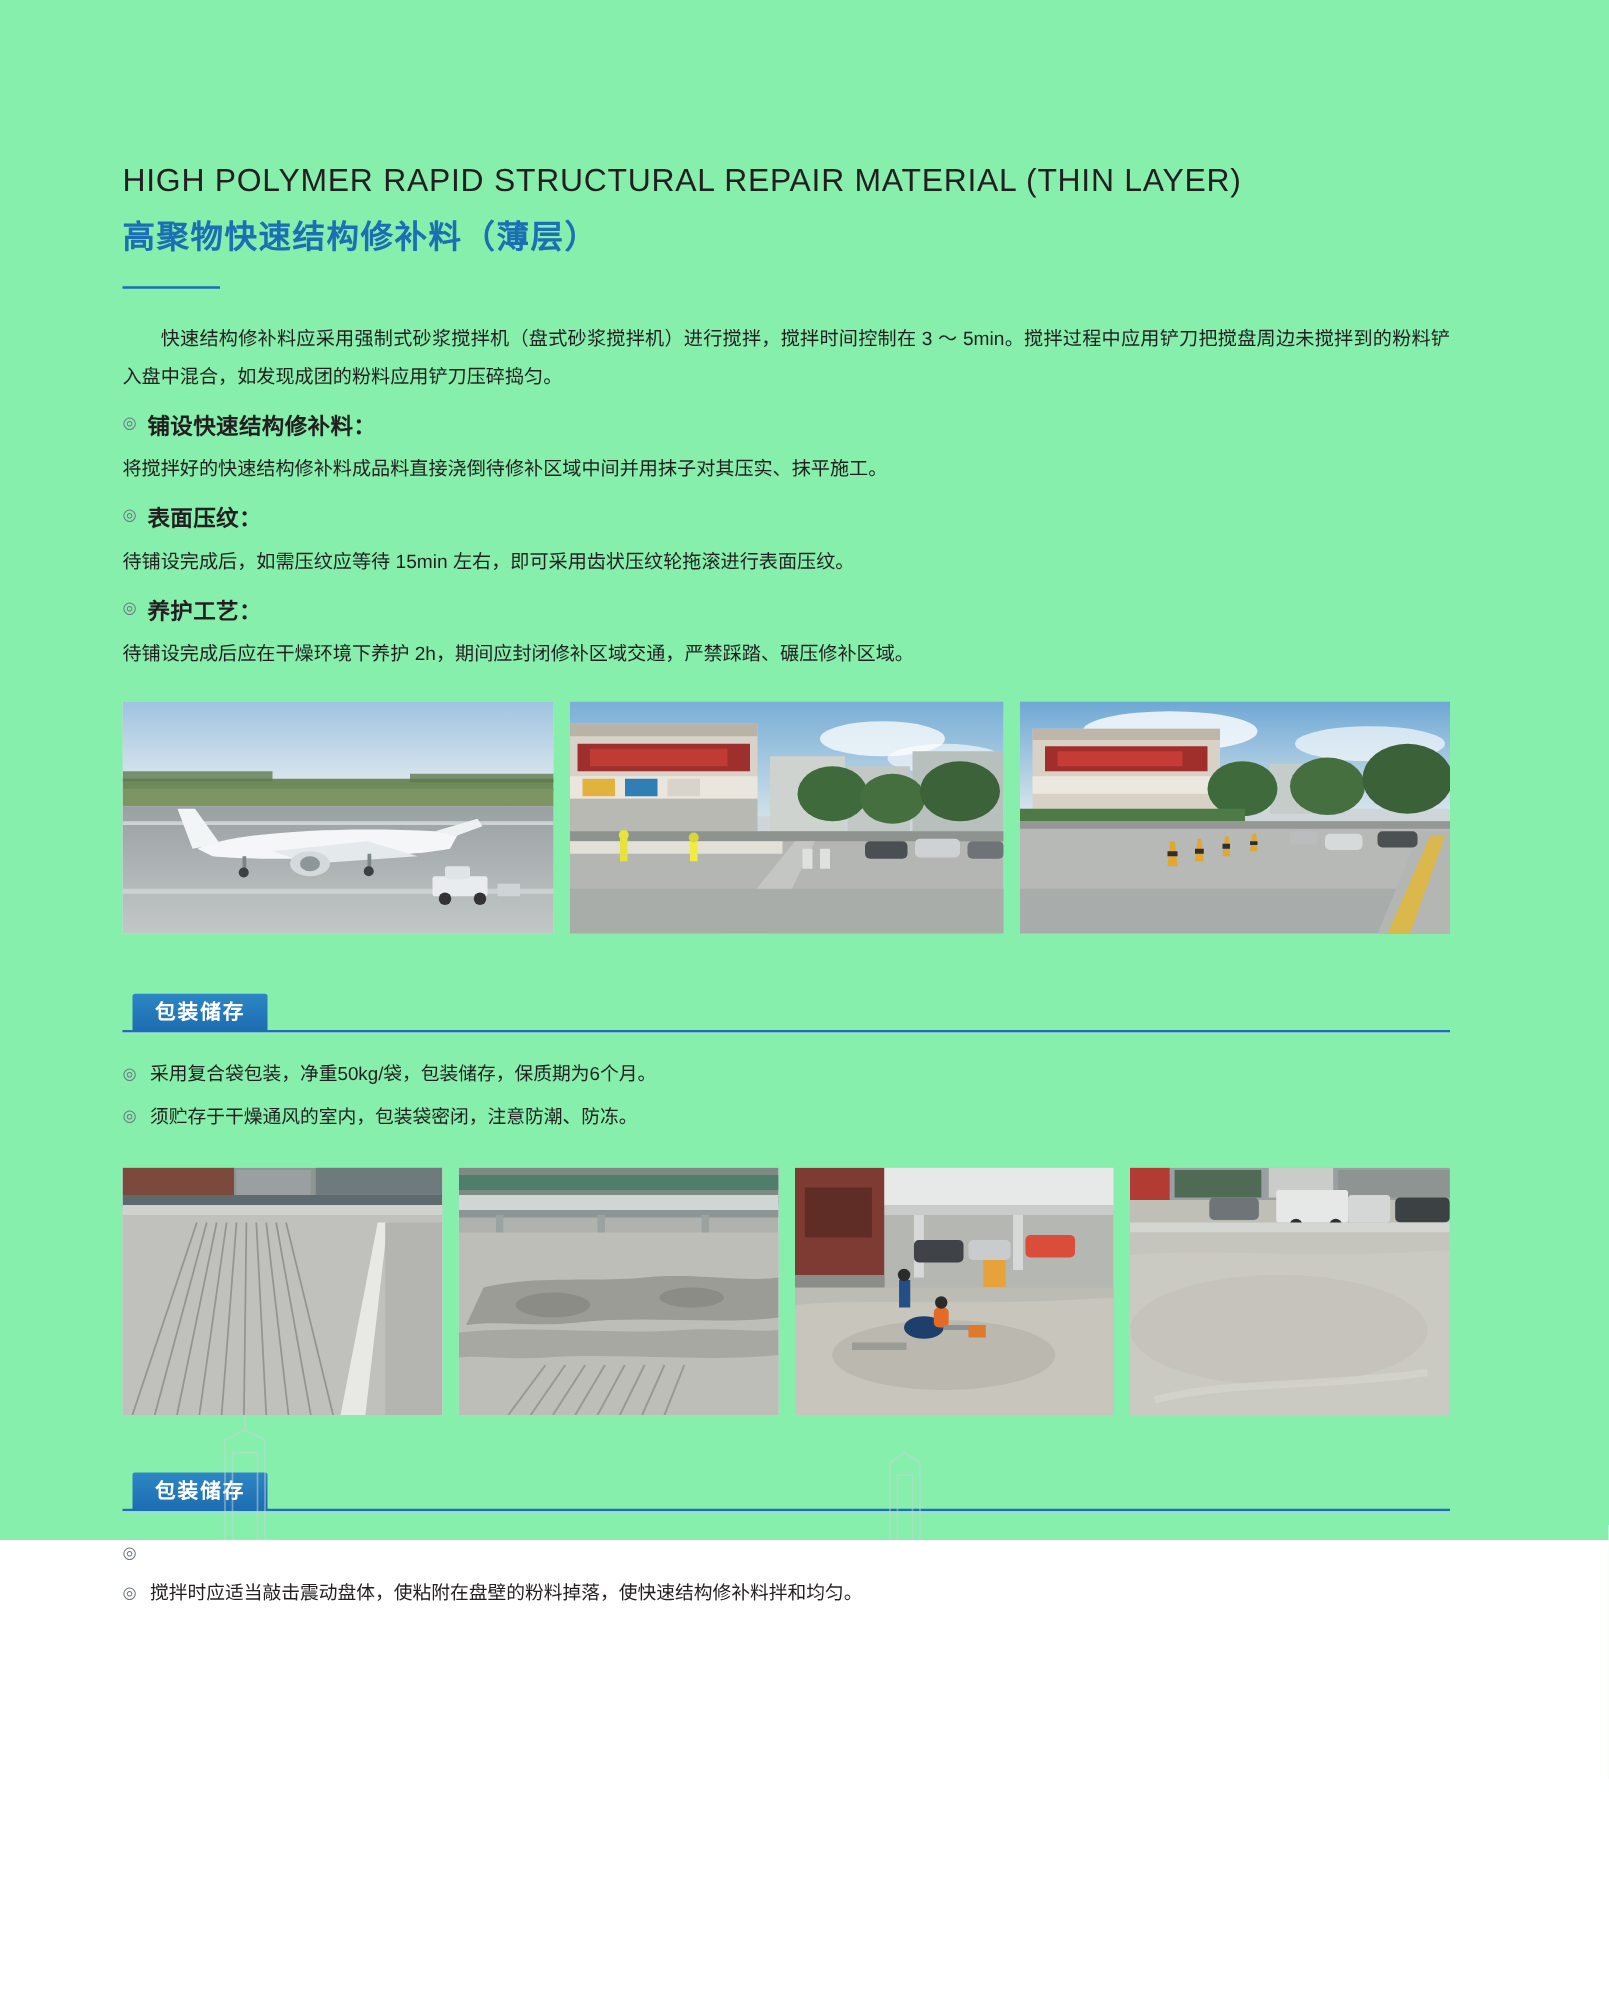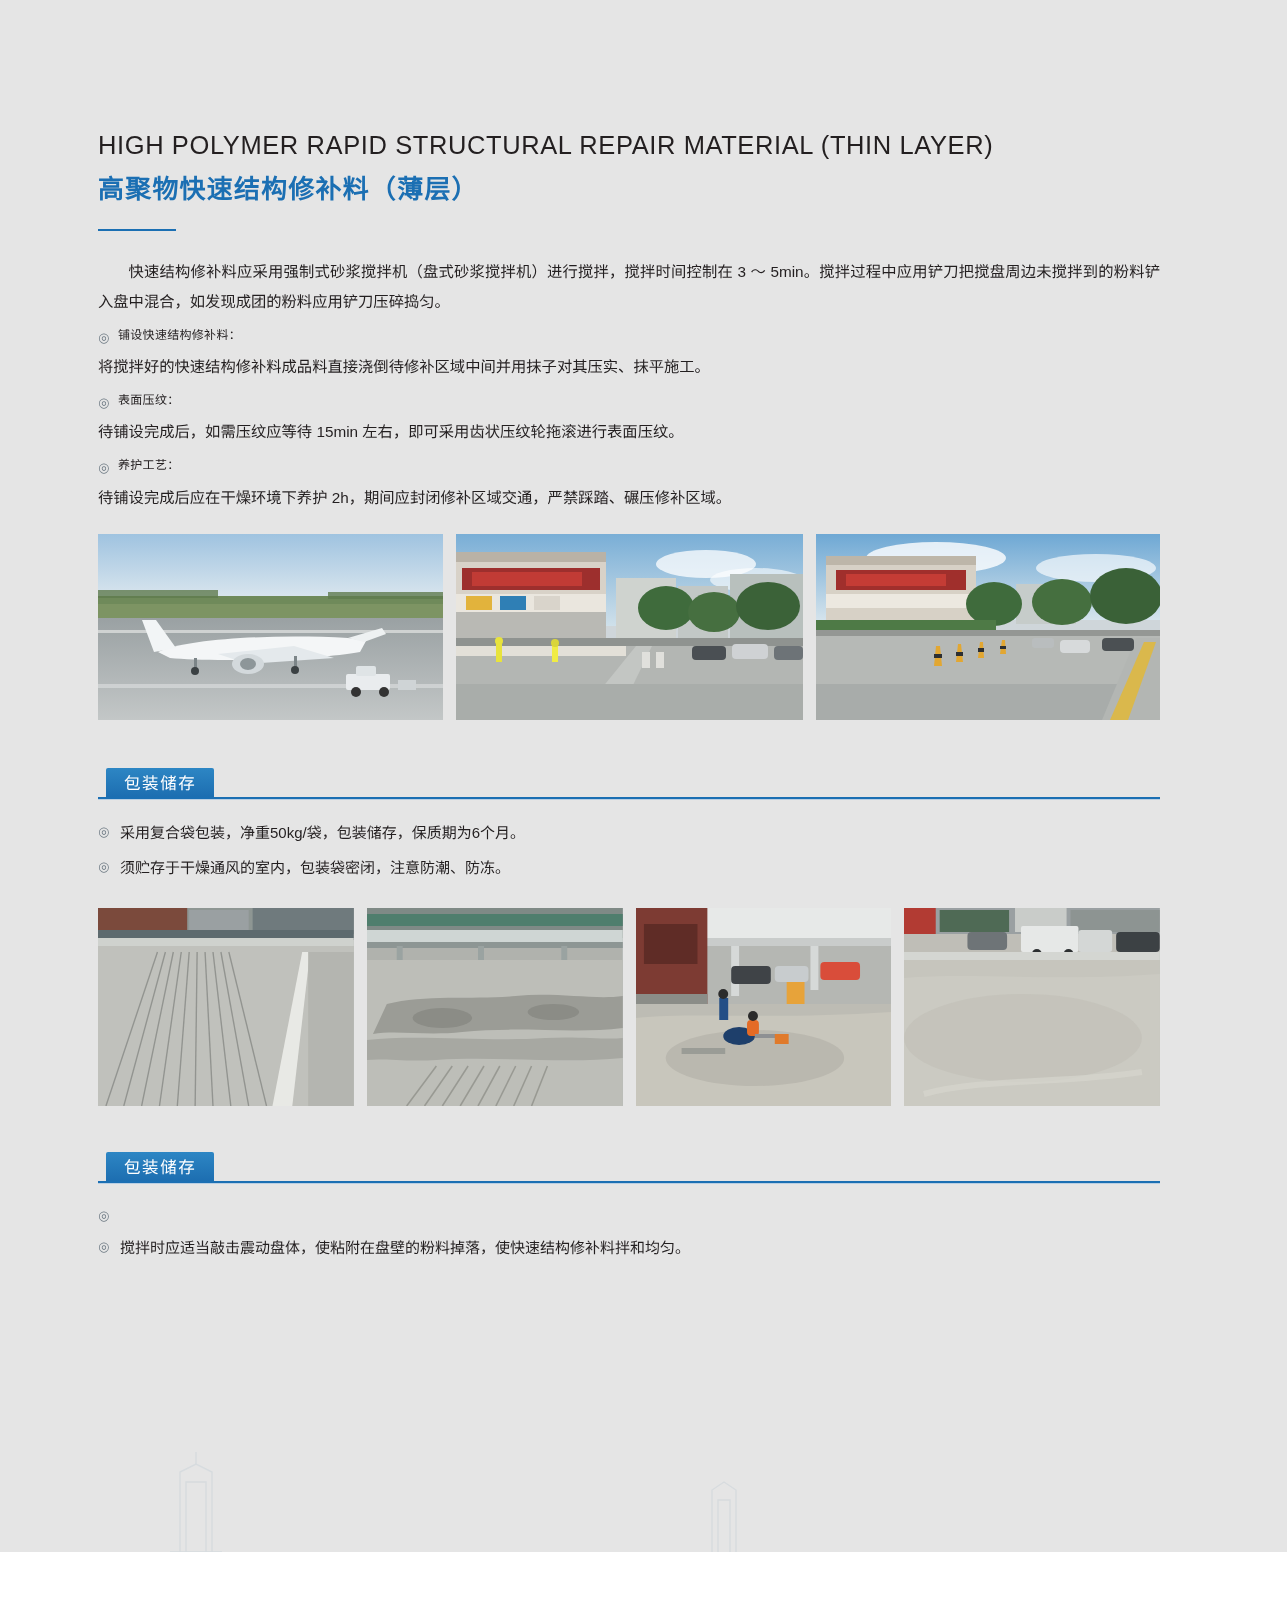--- a/index.html
+++ b/index.html
@@ -13,22 +13,22 @@
     height: 1600px;
     position: relative;
     font-family: "Liberation Sans", "DejaVu Sans", sans-serif;
     color: #231f20;
     overflow: hidden;
   }
   .page {
     position: absolute;
     left: 0; top: 0;
     width: 1287px;
-    height: 1552px;
-    background: #e5e5e5;
+    height: 1232px;
+    background: #86efac;
   }
   .content {
     position: absolute;
     left: 98px;
     top: 130px;
     width: 1062px;
   }
 
   
   .title-en {
@@ -70,23 +70,23 @@
   }
   .bullet-mark {
     flex: 0 0 auto;
     width: 20px;
     color: #6f7b85;
     font-size: 13px;
     line-height: 1.95;
     padding-top: 1px;
   }
   .bullet-title {
-    font-size: 12px;
+    font-size: 18px;
     line-height: 1.95;
-    font-weight: 400;
+    font-weight: 700;
     color: #231f20;
     letter-spacing: 0.3px;
   }
   .sub-line {
     margin-top: 2px;
     font-size: 15.3px;
     line-height: 1.95;
     color: #231f20;
   }
 
@@ -111,21 +111,21 @@
   }
   .sec-tab {
     position: absolute;
     left: 8px;
     top: 0;
     height: 30px;
     padding: 0 18px 0 18px;
     background: linear-gradient(180deg, #2d86c4 0%, #1c6db0 100%);
     color: #ffffff;
     font-size: 16.5px;
-    font-weight: 400;
+    font-weight: 700;
     letter-spacing: 1.6px;
     line-height: 30px;
     border-radius: 2px 2px 0 0;
   }
   .sec-underline {
     position: absolute;
     left: 0;
     top: 29px;
     width: 1062px;
     height: 2px;

